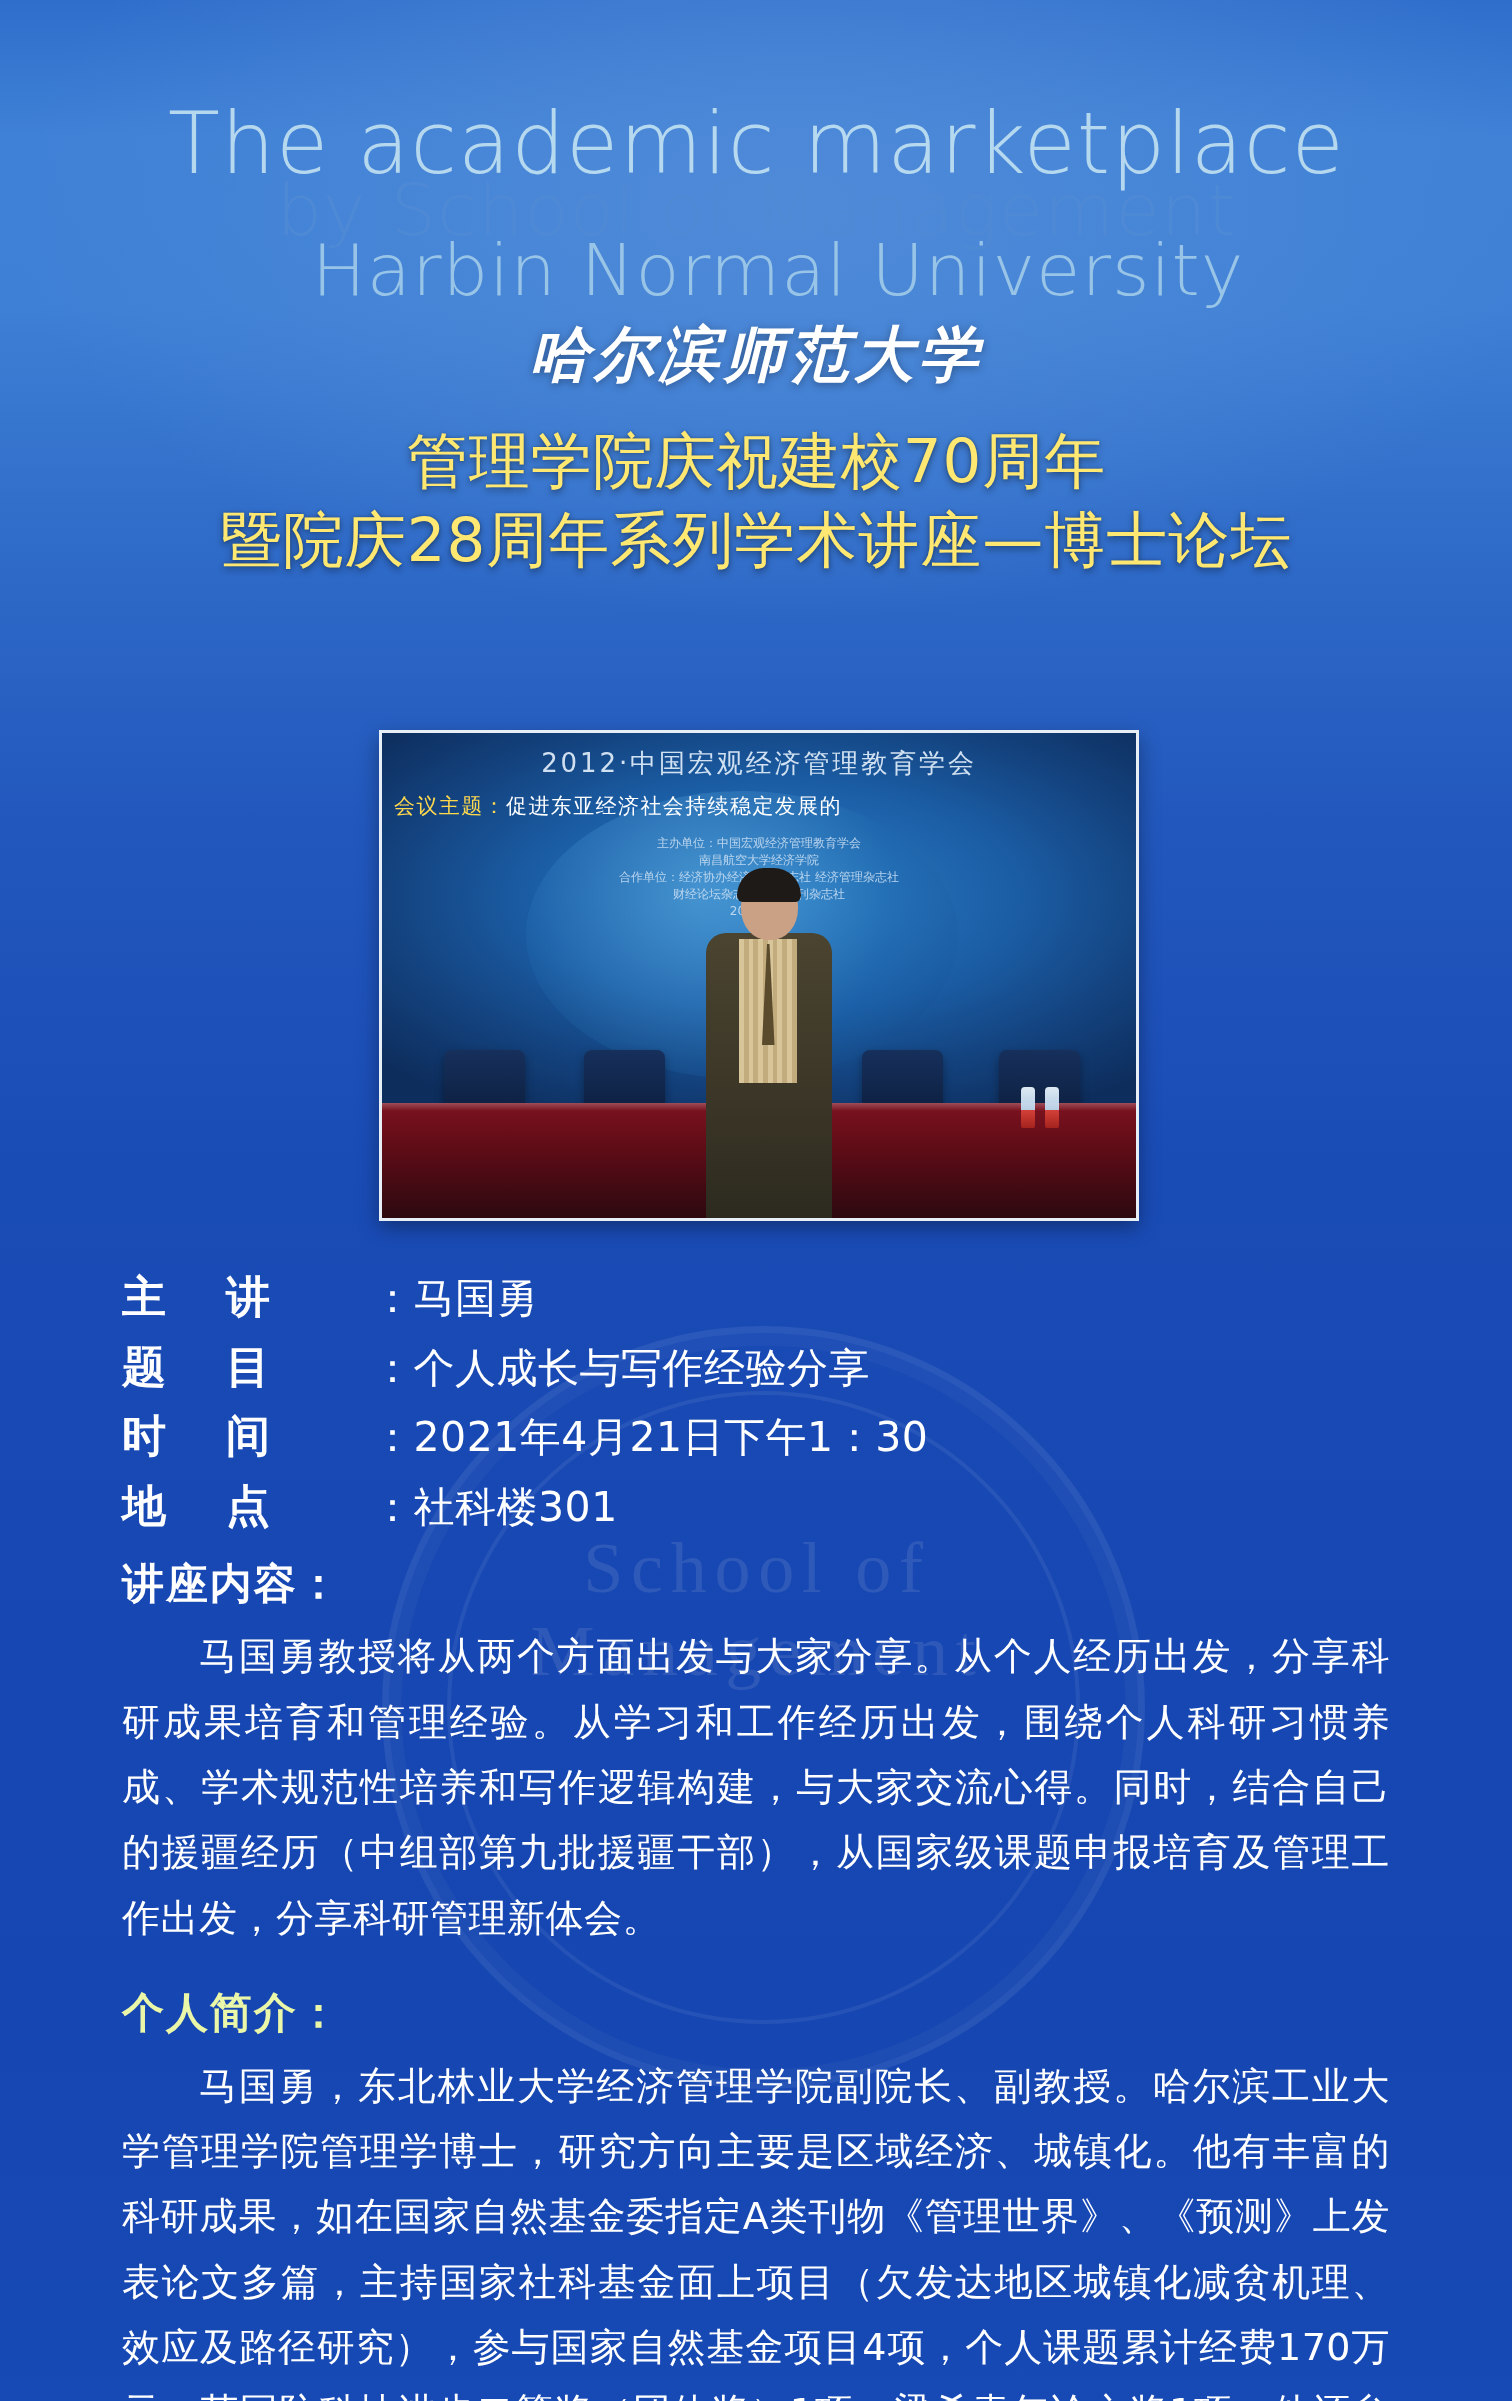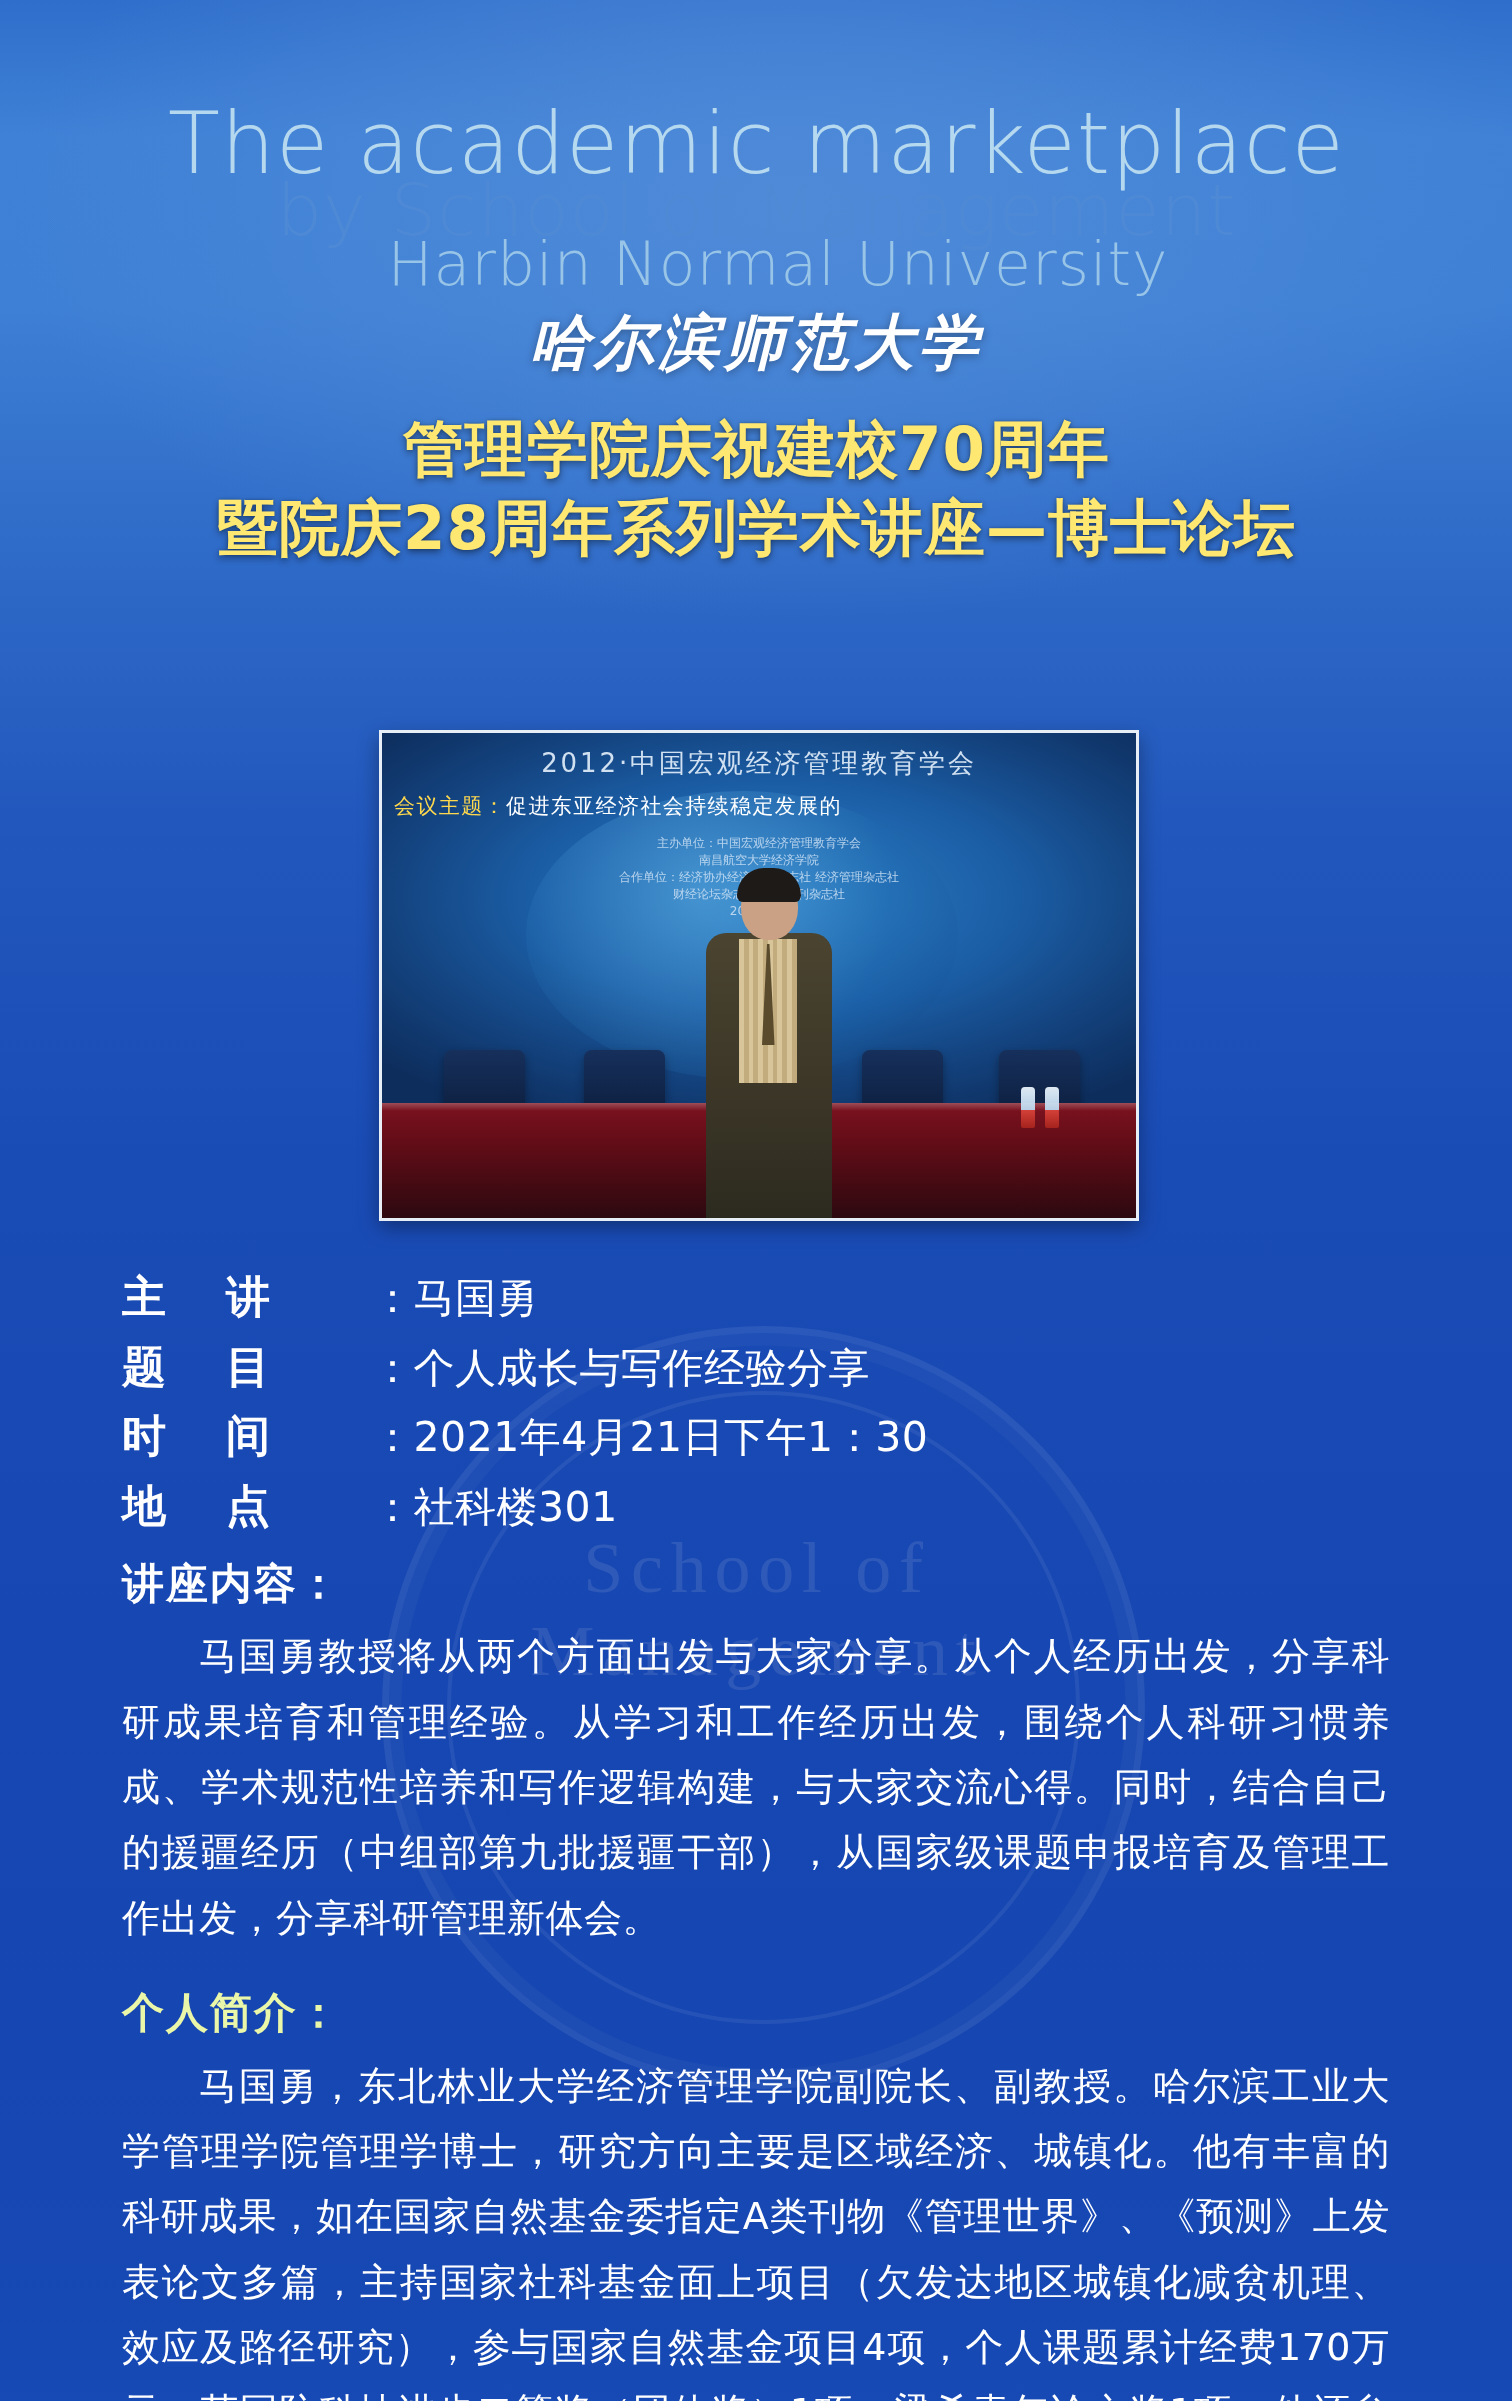--- a/index.html
+++ b/index.html
@@ -89,21 +89,21 @@
     opacity: 0.92;
   }
   .eng2 {
     font-size: 72px;
     color: #4f8ad5;
     letter-spacing: 1px;
     margin-top: -12.5px;
     opacity: 0.95;
   }
   .eng3 {
-    font-size: 60px;
+    font-size: 72px;
     color: #9cc8e8;
     letter-spacing: 1px;
     margin-top: -11.5px;
     opacity: 0.95;
     padding-left: 43px;
   }
   .cn-brush {
     margin-top: 9px;
     font-family: "DejaVu Serif", serif;
     font-style: italic;
@@ -112,21 +112,21 @@
     letter-spacing: 4.8px;
     color: #ffffff;
     text-shadow: 0 1.9px 8.6px rgba(0,0,0,0.35);
   }
   .title-block {
     margin-top: 25px;
     line-height: 1.30;
   }
   .title-line {
     font-family: "DejaVu Sans", sans-serif;
-    font-weight: bold;
+    font-weight: normal;
     font-size: 61px;
     letter-spacing: 1px;
     color: #ffe872;
     text-shadow: 0 2.9px 7.7px rgba(0,0,0,0.42), 0 0 2.9px rgba(0,0,0,0.25);
   }
 
   
   .photo-wrap {
     position: absolute;
     left: 379px;

